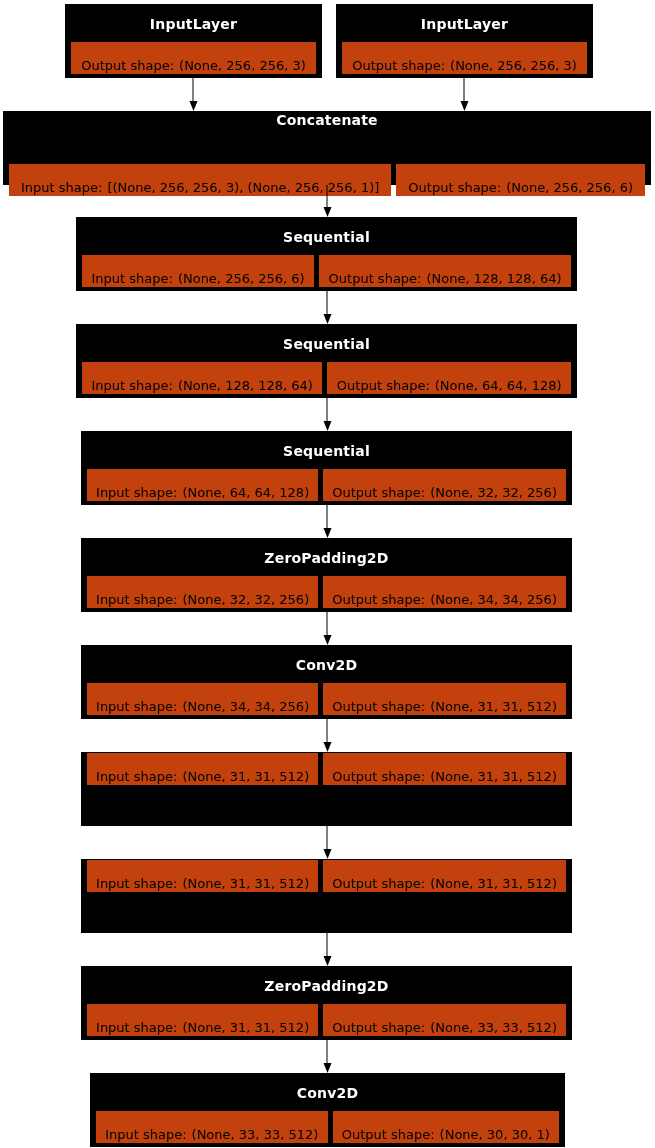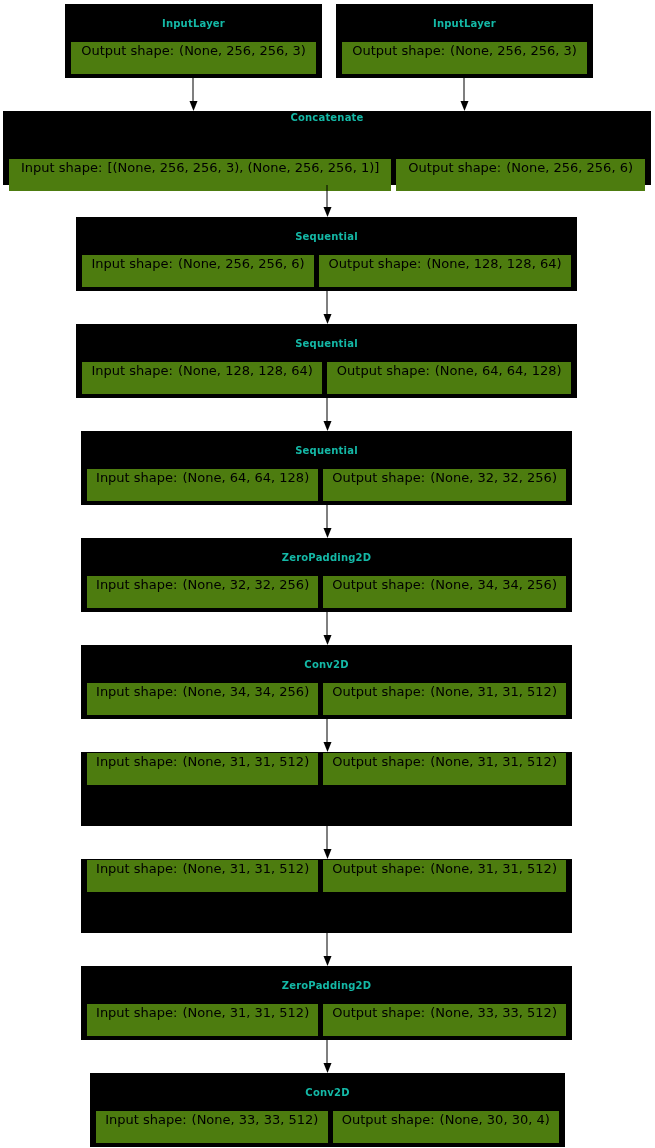--- a/index.html
+++ b/index.html
@@ -16,39 +16,39 @@
     position: absolute;
     height: 74px;
     background: #000000;
     border: 1px solid #000000;
     display: flex;
     flex-direction: column;
     padding: 0 5px 5px 5px;
   }
   .node-title {
     flex: 1;
-    color: #14b8a6;
+    color: #ffffff;
     font-weight: bold;
-    font-size: 10px;
+    font-size: 14px;
     display: flex;
     align-items: center;
     justify-content: center;
     letter-spacing: 0.2px;
   }
   .cells {
     display: flex;
     gap: 5px;
     height: 30px;
   }
   .cell {
     flex: 1 1 auto;
-    background: #4d7c0f;
+    background: #c2410c;
     color: #000000;
     display: flex;
-    align-items: flex-end;
+    align-items: flex-start;
     justify-content: center;
     white-space: nowrap;
     font-size: 13px;
     padding: 16px 6px;
     min-width: 0;
   }
   .val { font-weight: normal; margin-left: 5px; }
   .arrow {
     position: absolute;
     width: 11px;
@@ -241,21 +241,21 @@
 
   <div class="node n11">
     <div class="node-title">Conv2D</div>
     <div class="cells">
       <div class="cell">
         <span>Input shape:</span>
         <span class="val">(None, 33, 33, 512)</span>
       </div>
       <div class="cell">
         <span>Output shape:</span>
-        <span class="val">(None, 30, 30, 4)</span>
+        <span class="val">(None, 30, 30, 1)</span>
       </div>
     </div>
   </div>
 
   <div class="arrow e1">
       <div class="shaft"></div>
       <div class="head"></div>
     </div>
   <div class="arrow e2">
       <div class="shaft"></div>

